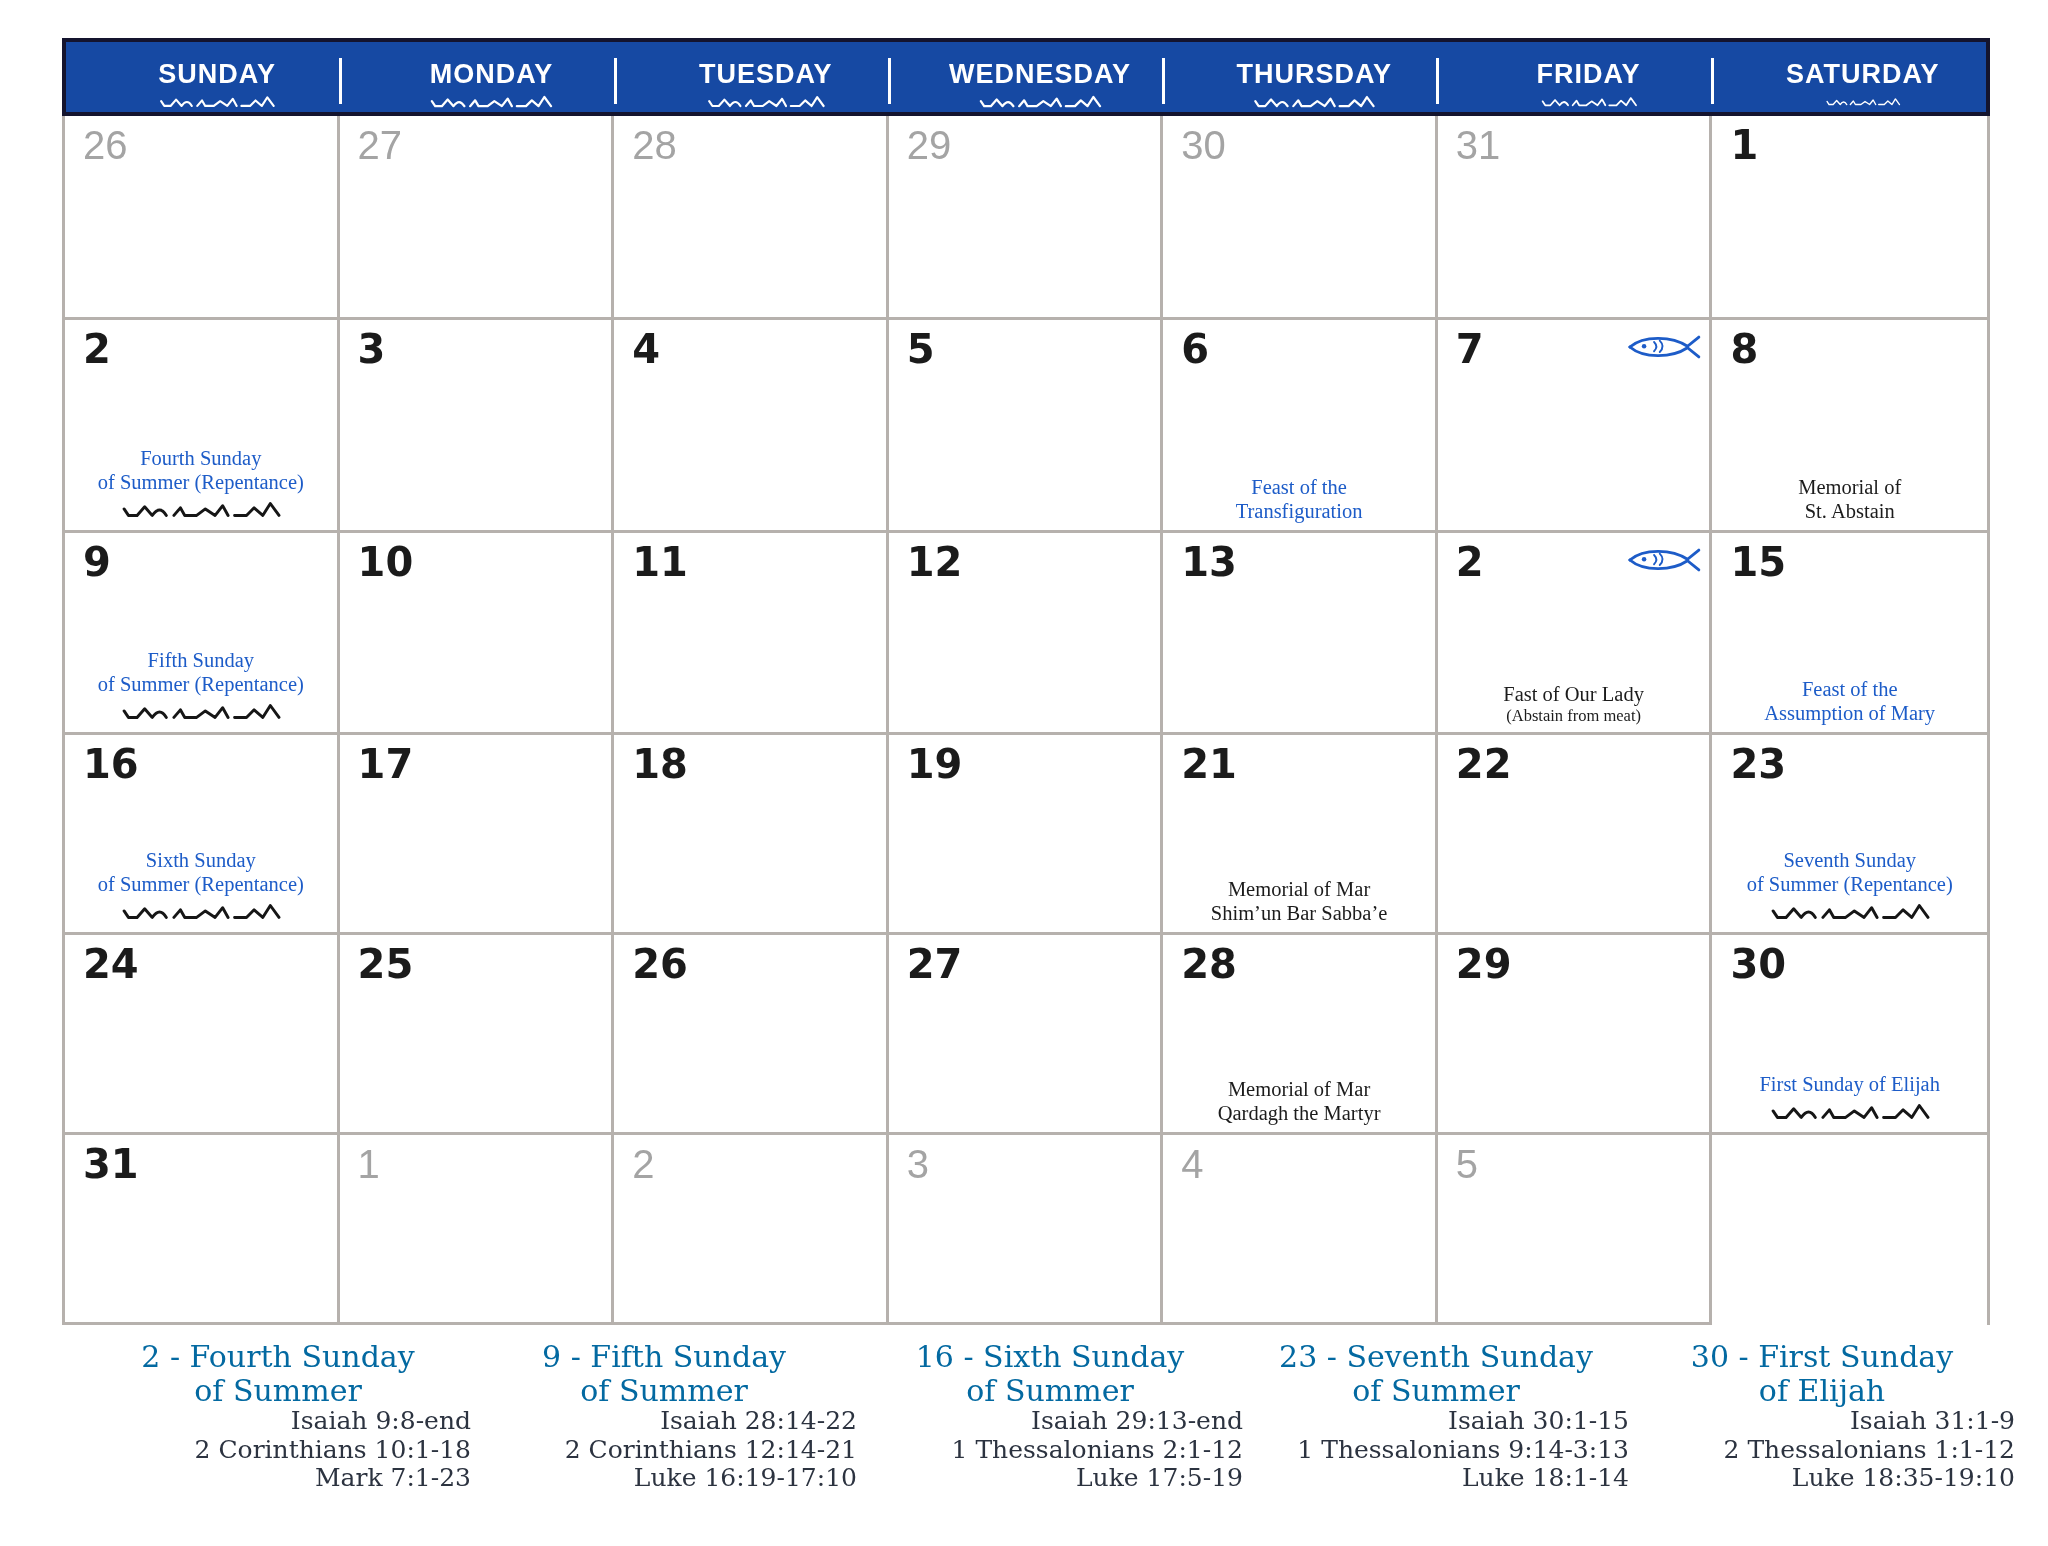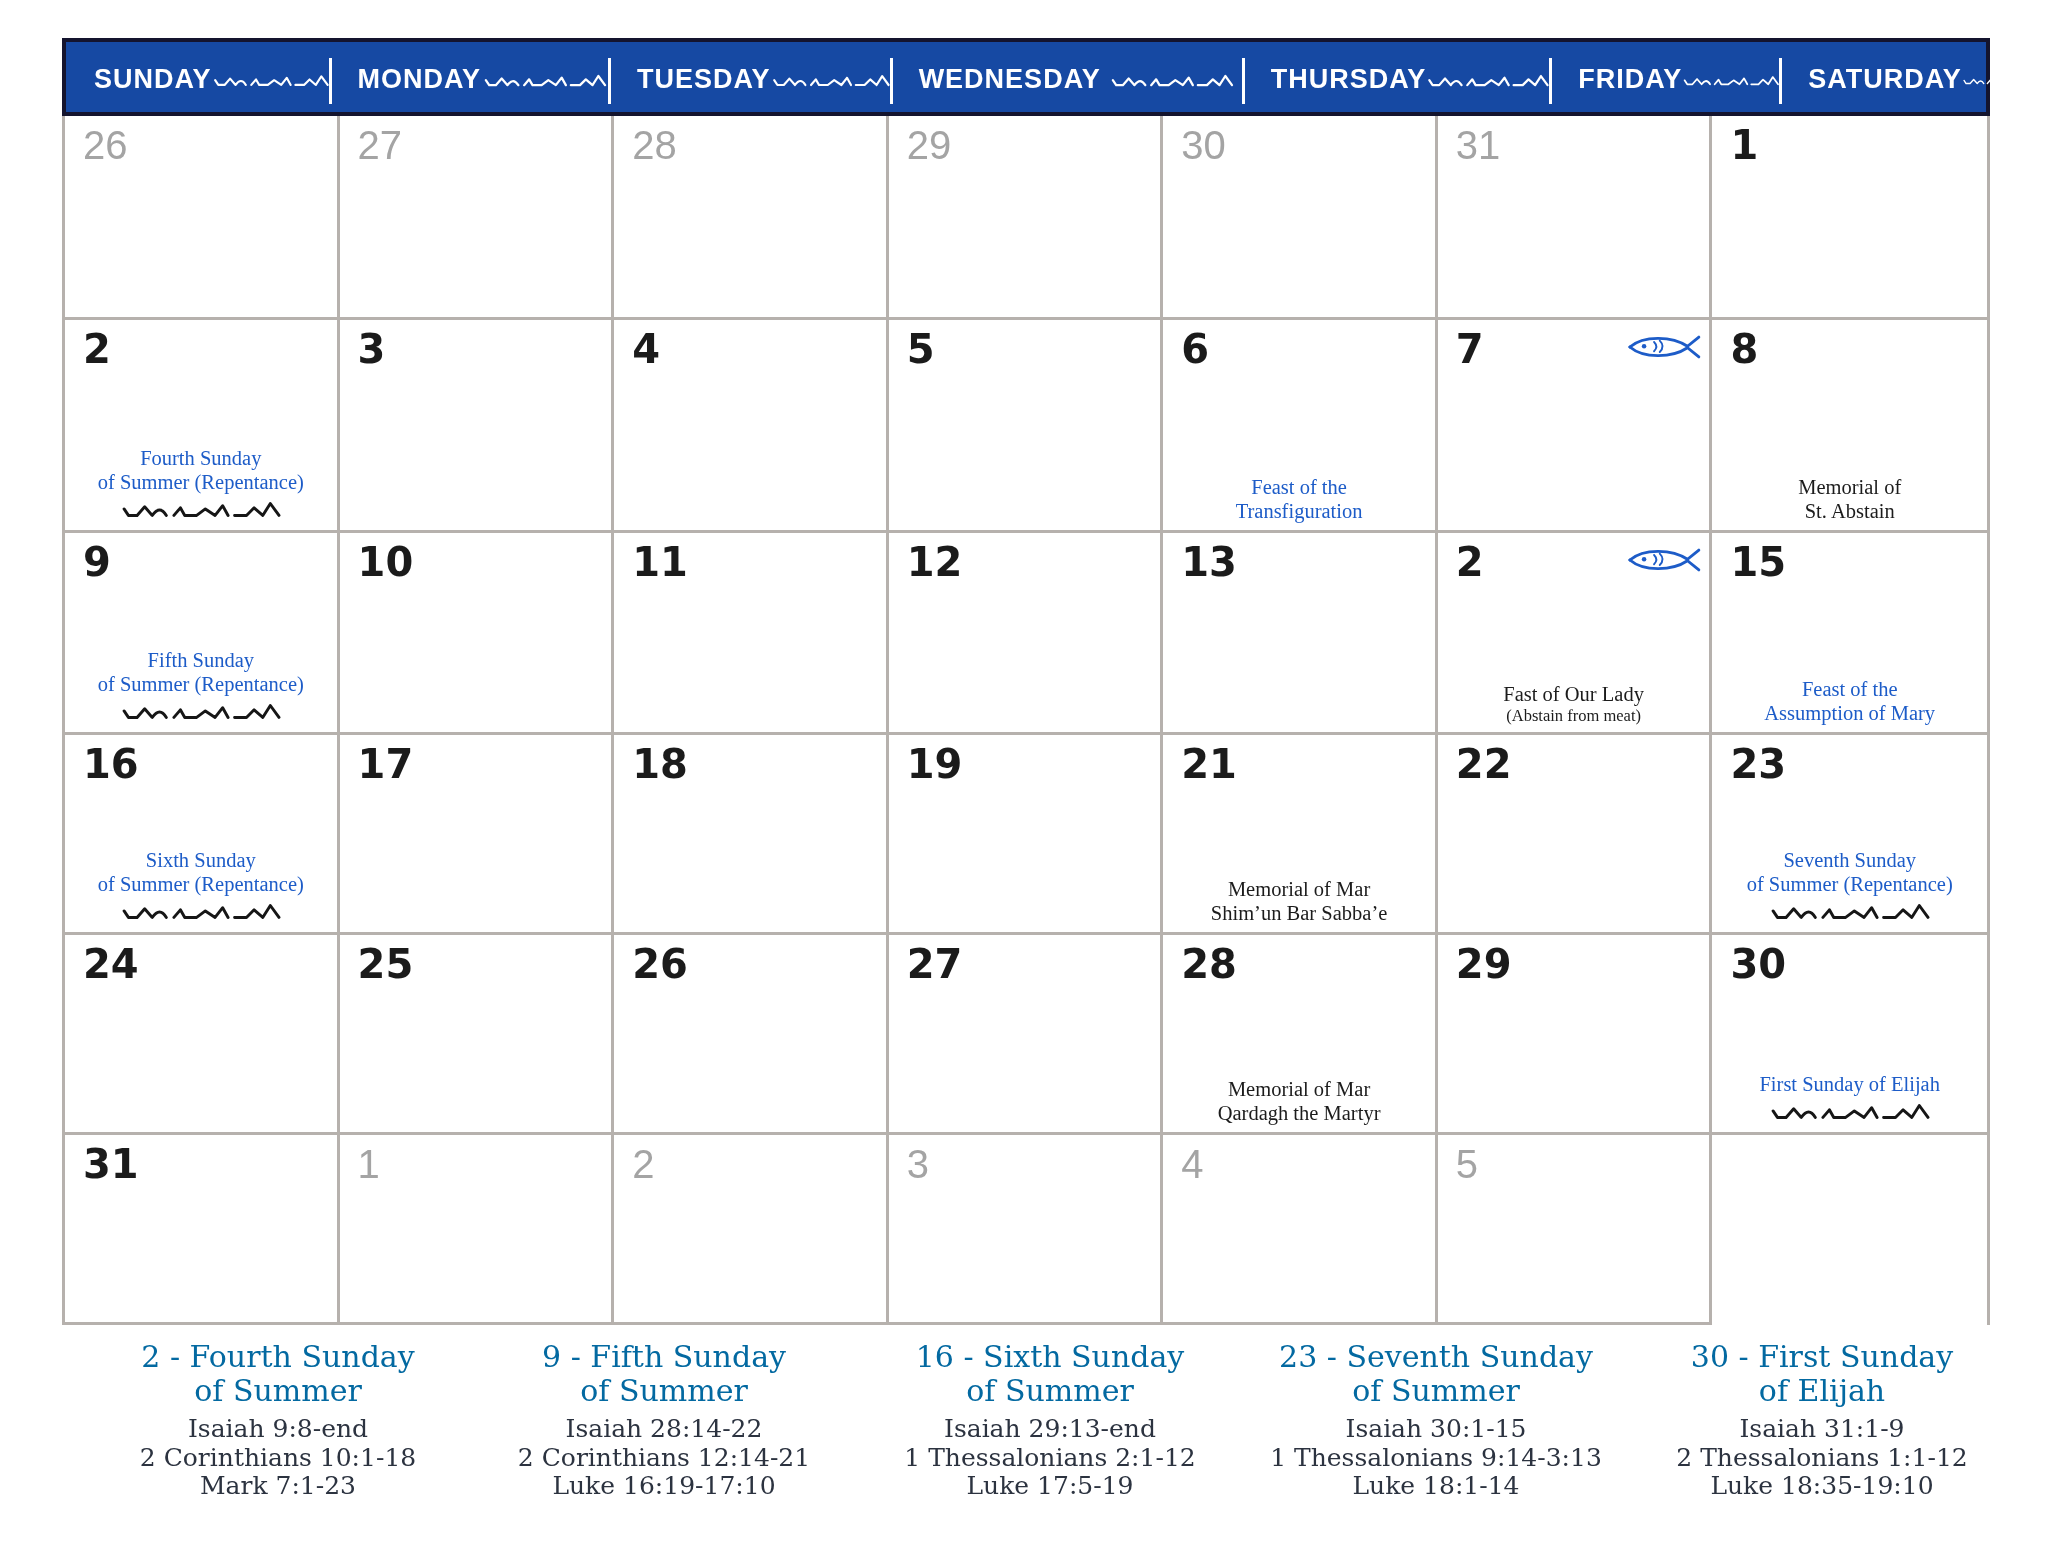--- a/index.html
+++ b/index.html
@@ -1,21 +1,21 @@
 <!DOCTYPE html>
 <html><head>
 <meta charset="utf-8">
 <style>
   html,body{margin:0;padding:0;background:#ffffff;}
   body{width:2048px;height:1546px;position:relative;font-family:"Liberation Sans",sans-serif;-webkit-font-smoothing:antialiased;}
   .calendar{position:absolute;left:62px;top:38px;width:1928px;box-sizing:border-box;}
 
   
   .weekday-bar{display:grid;grid-template-columns:repeat(7,1fr);background:#1649a3;border:4px solid #14142e;box-sizing:border-box;height:78px;}
-  .day-header{position:relative;display:flex;flex-direction:row;align-items:center;justify-content:flex-end;padding-top:4px;padding-left:28px;}
+  .day-header{position:relative;display:flex;flex-direction:column;align-items:center;justify-content:flex-end;padding-top:4px;padding-left:28px;}
   .day-header:not(:first-child)::before{content:"";position:absolute;left:-1px;top:16px;bottom:8px;width:3px;background:#ffffff;}
   .dh-name{color:#ffffff;font-weight:800;font-size:27px;letter-spacing:1px;line-height:1.05;}
   .syrwrap{display:block;line-height:0;margin-top:4px;}
 
   
   .grid{display:grid;grid-template-columns:repeat(7,1fr);grid-template-rows:204px 213px 202px 200px 200px 190px;border-left:3px solid #b6b1ad;border-right:3px solid #b6b1ad;box-sizing:border-box;background:#ffffff;}
   .cell{position:relative;border-right:3px solid #b6b1ad;border-bottom:3px solid #b6b1ad;box-sizing:border-box;background:#ffffff;}
   .cell:nth-child(7n){border-right:none;}
   .daynum{font-family:"DejaVu Sans",sans-serif;font-weight:700;font-size:40px;color:#1b1b1b;padding:8px 7px 0 18px;line-height:1.05;}
   .daynum.outside{color:#a4a4a4;font-weight:400;font-family:"Liberation Sans",sans-serif;}
@@ -24,21 +24,21 @@
   .event .ev-line{white-space:nowrap;}
   .event.blue{color:#1d5cc8;}
   .event.black{color:#1c1c1c;}
   .ev-note{font-size:16.5px;color:#1c1c1c;line-height:1.1;margin-top:1px;}
   .event .syrwrap{margin-top:3px;}
 
   
   .footer{position:absolute;left:85px;top:1340px;width:1930px;display:flex;}
   .footer-col{flex:1;text-align:center;font-family:"DejaVu Serif",serif;}
   .f-title{color:#0369a1;font-size:30px;line-height:1.12;}
-  .f-readings{color:#2c3340;font-size:25px;line-height:1.14;margin-top:8px;}
+  .f-readings{color:#2c3340;font-size:25px;line-height:1.14;text-align:right;}
 </style>
 </head>
 <body>
 
 <div class="calendar">
   <div class="weekday-bar" id="weekday-row">
       <div class="day-header">
         <div class="dh-name">SUNDAY</div>
         <span class="syrwrap" title="ܚܕܒܫܒܐ"><svg width="118" height="20" viewBox="0 0 150 24">
             <path d="M147,17 L139,6 L132,17 L124,10 L117,17 H106 M100,17 L95,8 L88,17 L79,11 L71,17 H60 L56,10 L50,17 M43,17 Q37,7 30,17 L23,9 L16,17 H8 L4,11" stroke="#ffffff" stroke-width="2.7" fill="none" stroke-linejoin="round" stroke-linecap="round"></path>

